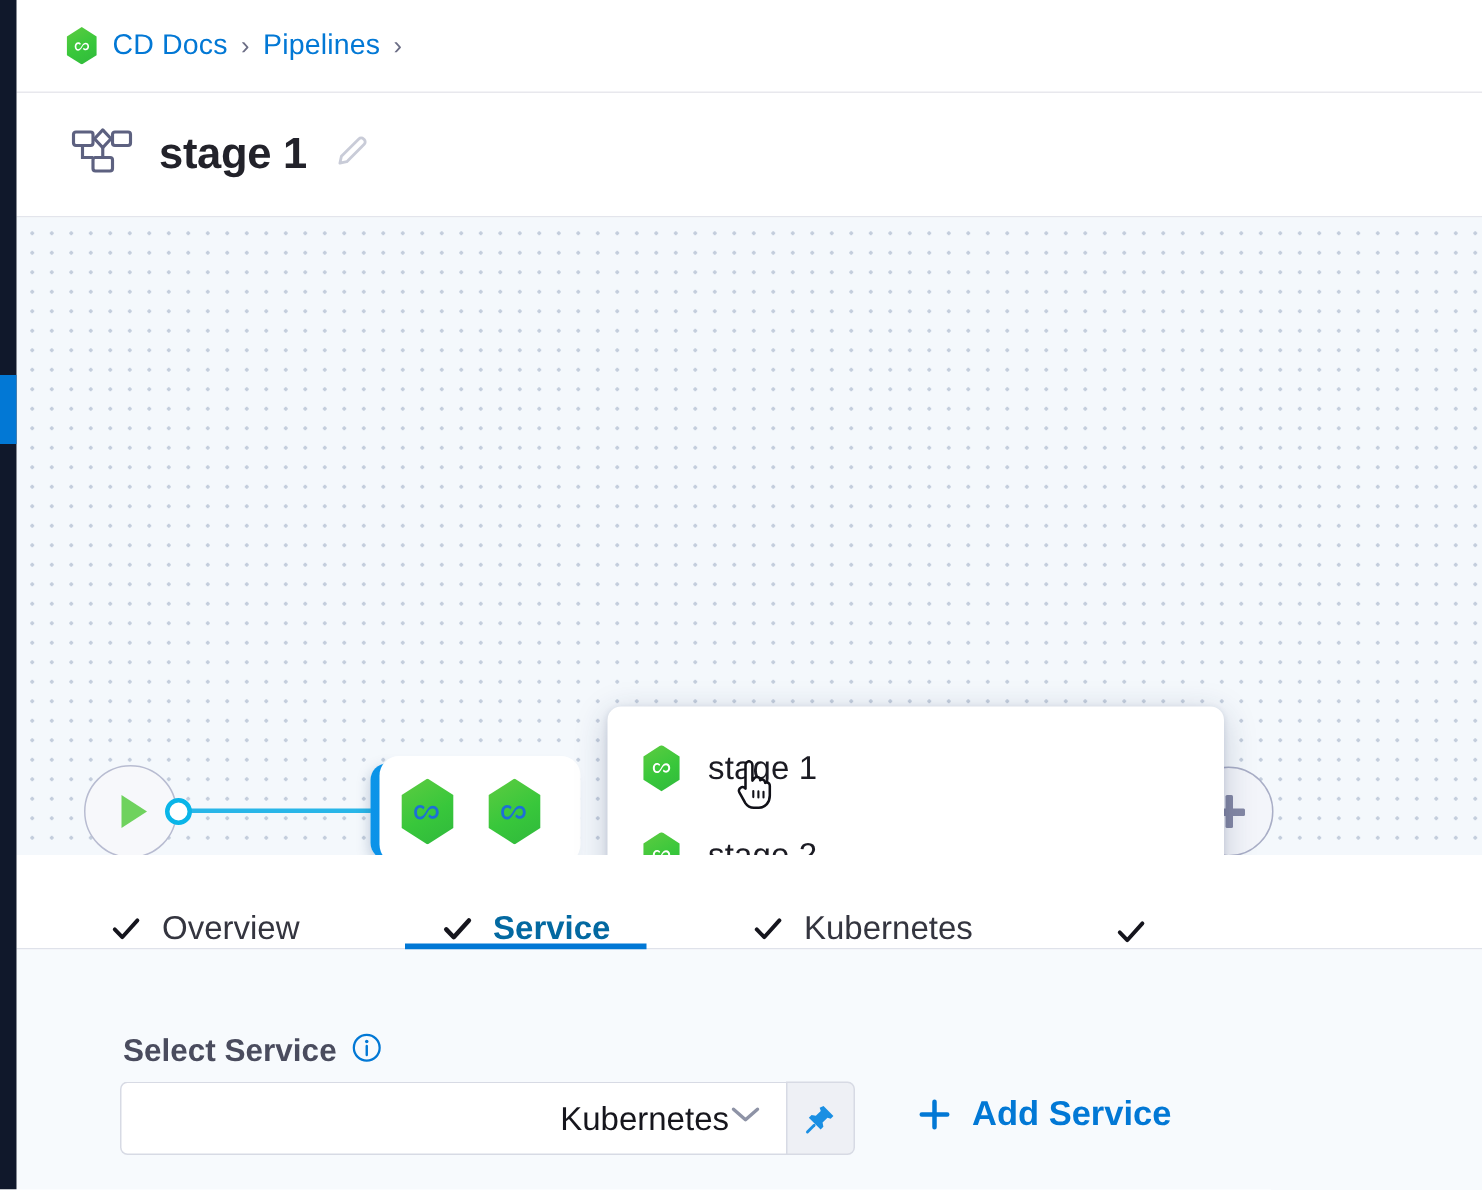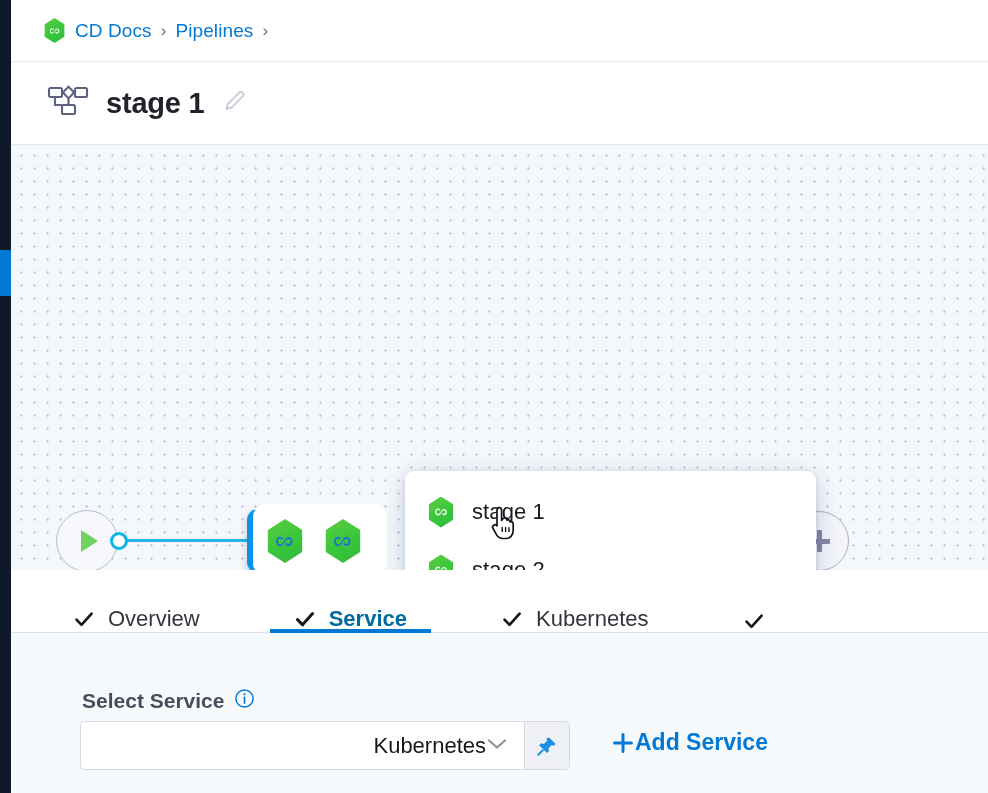--- a/index.html
+++ b/index.html
@@ -167,21 +167,21 @@
     padding: 0 16px 0 19px; cursor: pointer;
   }
   .select-value { font-size: 22px; color: #16161d; }
   .pin-btn {
     width: 46px; height: 49px; background: #eef0f5;
     border: 1.3px solid #d7dae4; border-radius: 0 5px 5px 0;
     display: flex; align-items: center; justify-content: center; cursor: pointer;
   }
   .add-service {
     position: absolute; left: 600px; top: 96px;
-    display: flex; align-items: center; gap: 0; cursor: pointer;
+    display: flex; align-items: center; gap: 13px; cursor: pointer;
   }
   .add-service-label { font-size: 23px; font-weight: bold; color: #0278d5; }
 </style>
 </head>
 <body>
 
 <div id="app">
 
   <div class="nav-rail">
     <div class="nav-rail-active"></div>

